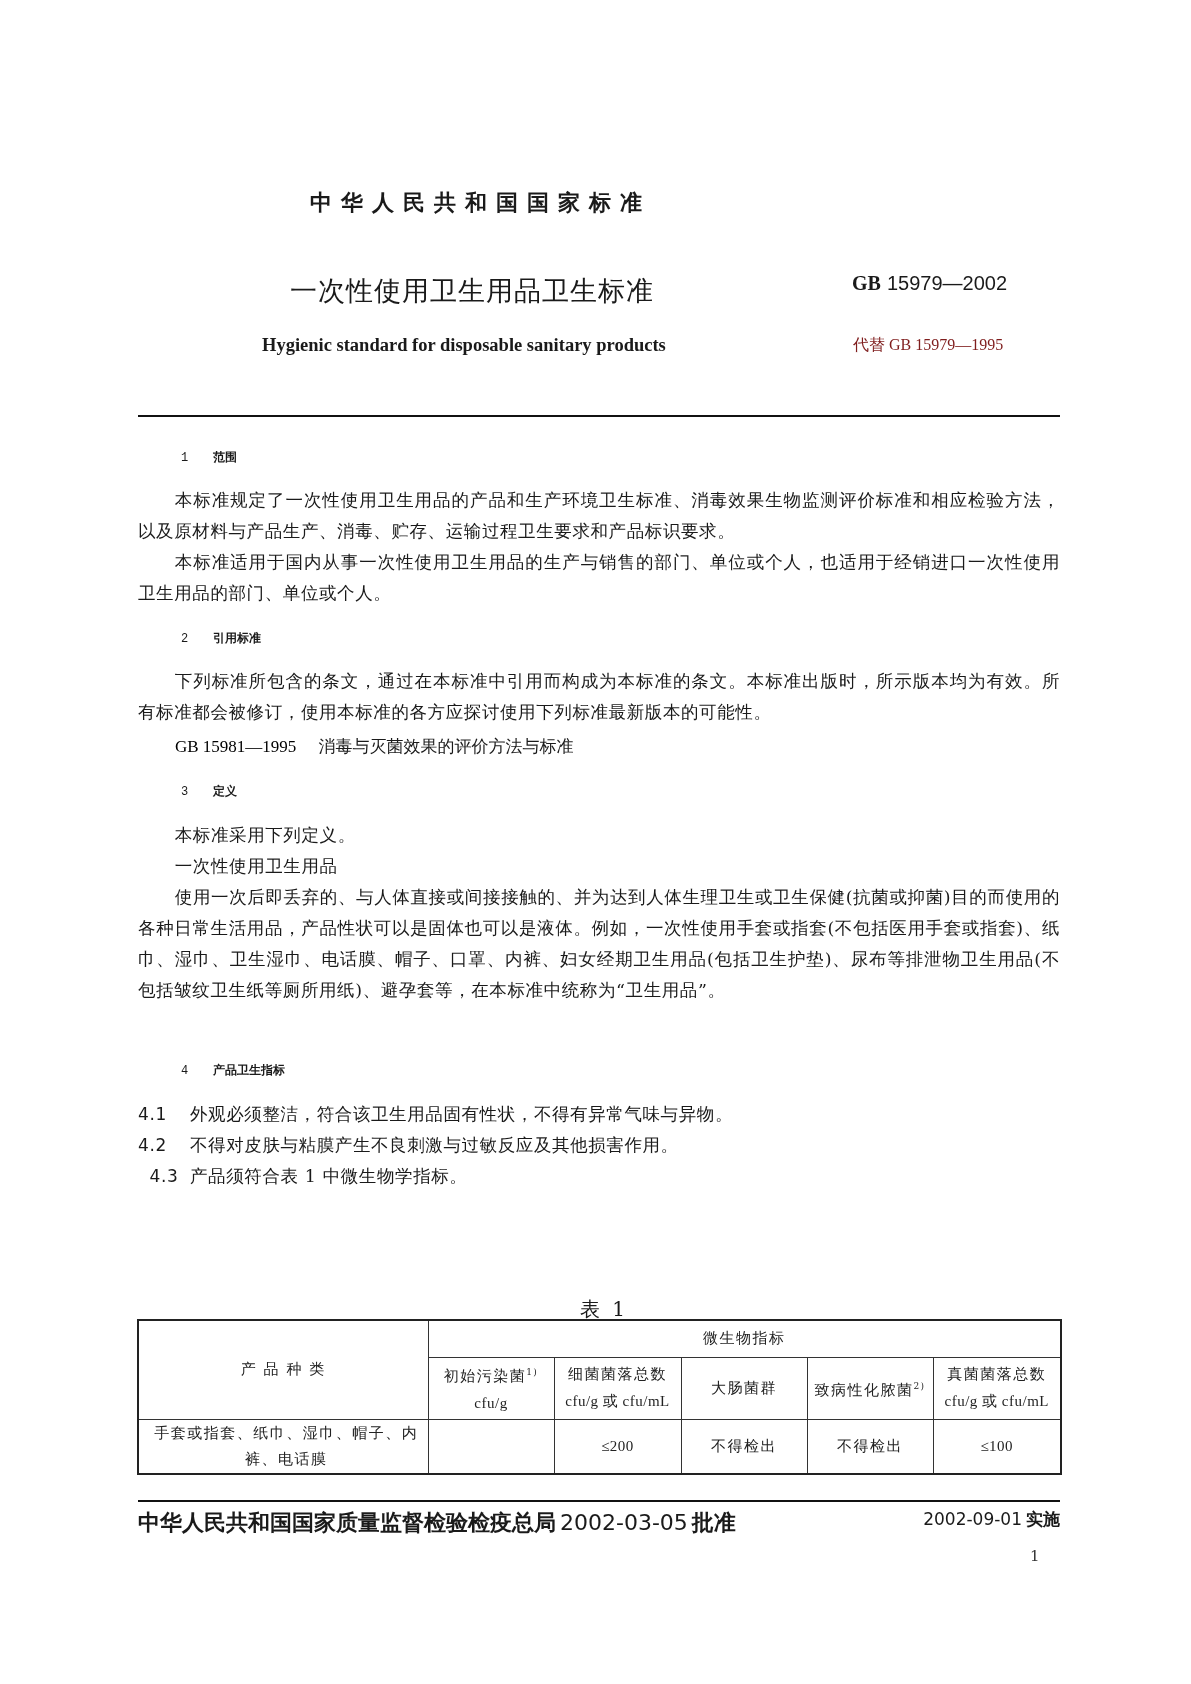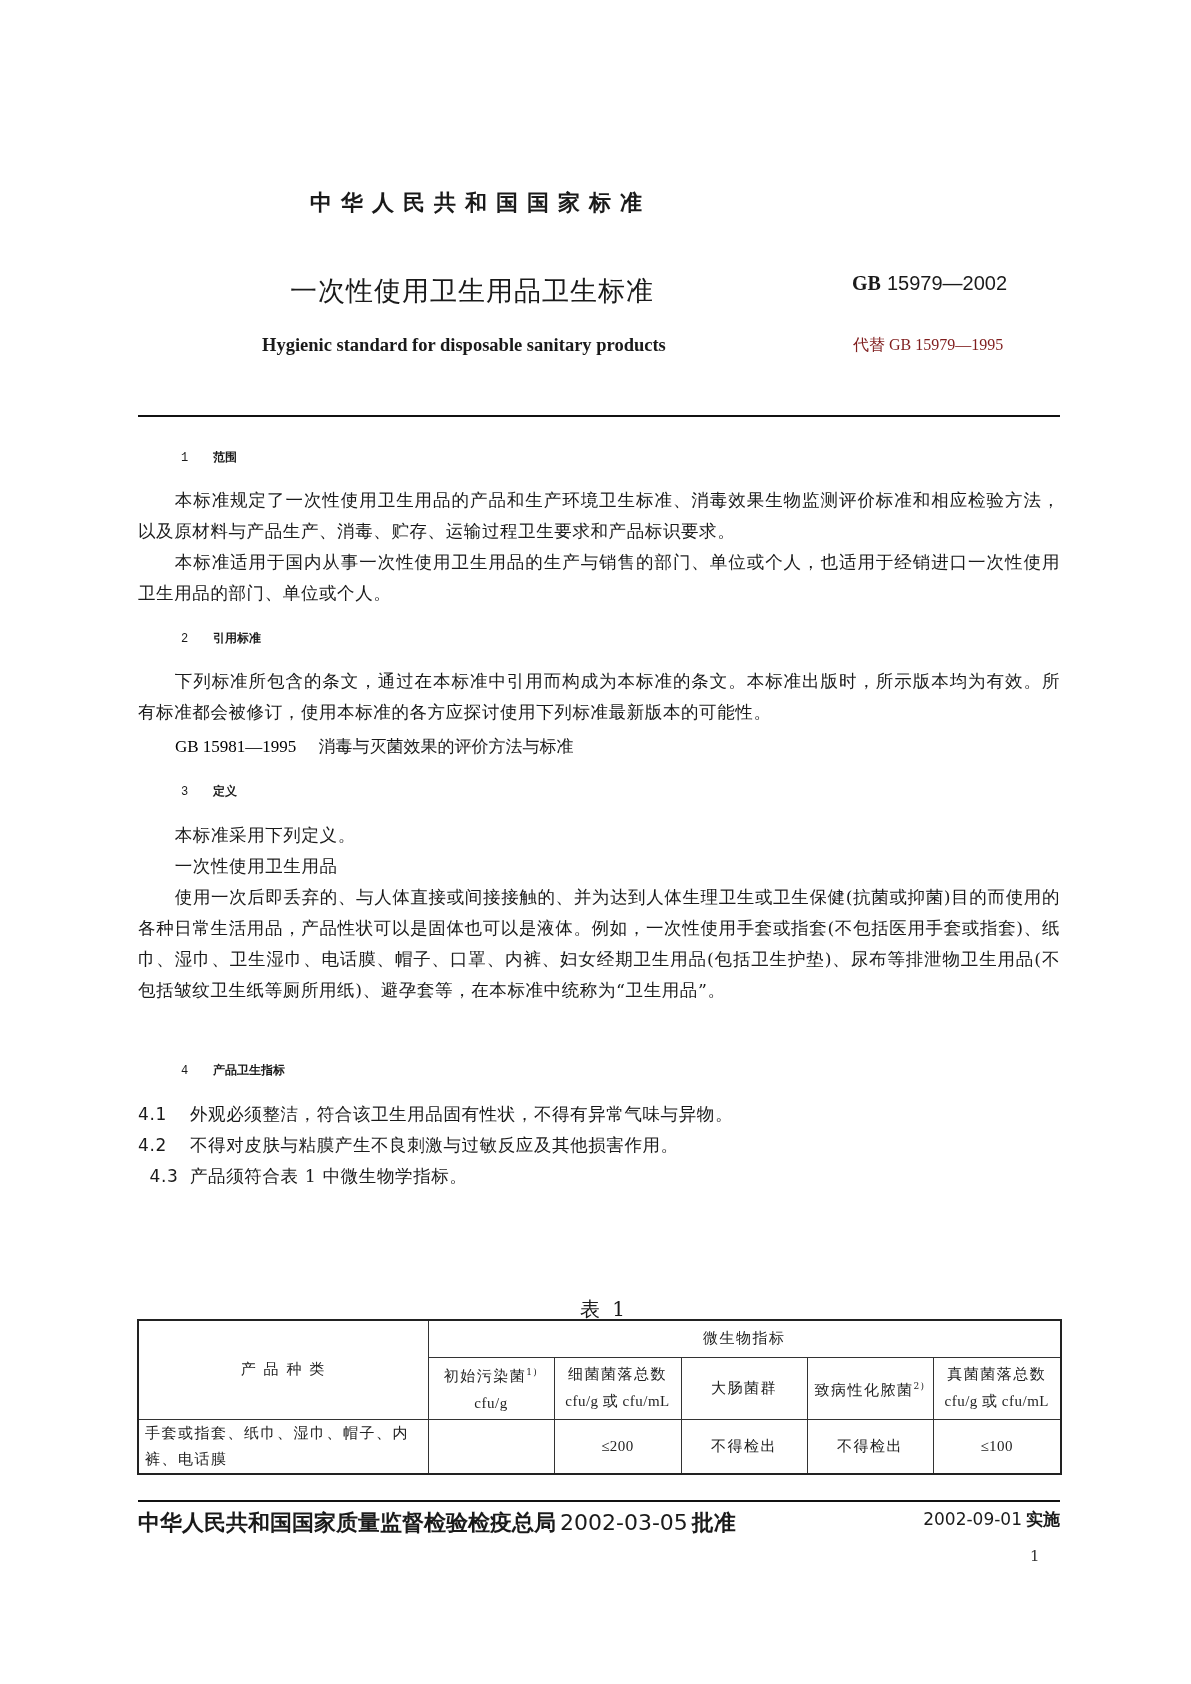--- a/index.html
+++ b/index.html
@@ -70,21 +70,21 @@
     border-collapse: collapse; table-layout: fixed;
     font-size: 15px; color: #222;
   }
   table.spec td, table.spec th {
     border: 1px solid #333; text-align: center; vertical-align: middle;
     font-weight: normal; padding: 0; line-height: 27px; letter-spacing: 1.5px;
   }
   table.spec { border: 2px solid #222; }
   table.spec .unit { font-family: "Liberation Serif", serif; letter-spacing: 0.5px; }
   table.spec sup { font-size: 9px; vertical-align: 6px; }
-  table.spec td.product { text-align: left; padding-left: 6px; line-height: 26px; }
+  table.spec td.product { text-align: center; padding-left: 6px; line-height: 26px; }
 
   
   .footer-left {
     left: 138px; top: 1508px;
     font-family: "DejaVu Sans", "Liberation Sans", sans-serif;
     font-size: 22px; white-space: nowrap; font-weight: bold;
   }
   .footer-left .date { font-weight: normal; margin: 0 4px; }
   .footer-right {
     left: 900px; width: 160px; top: 1508px; text-align: right;

